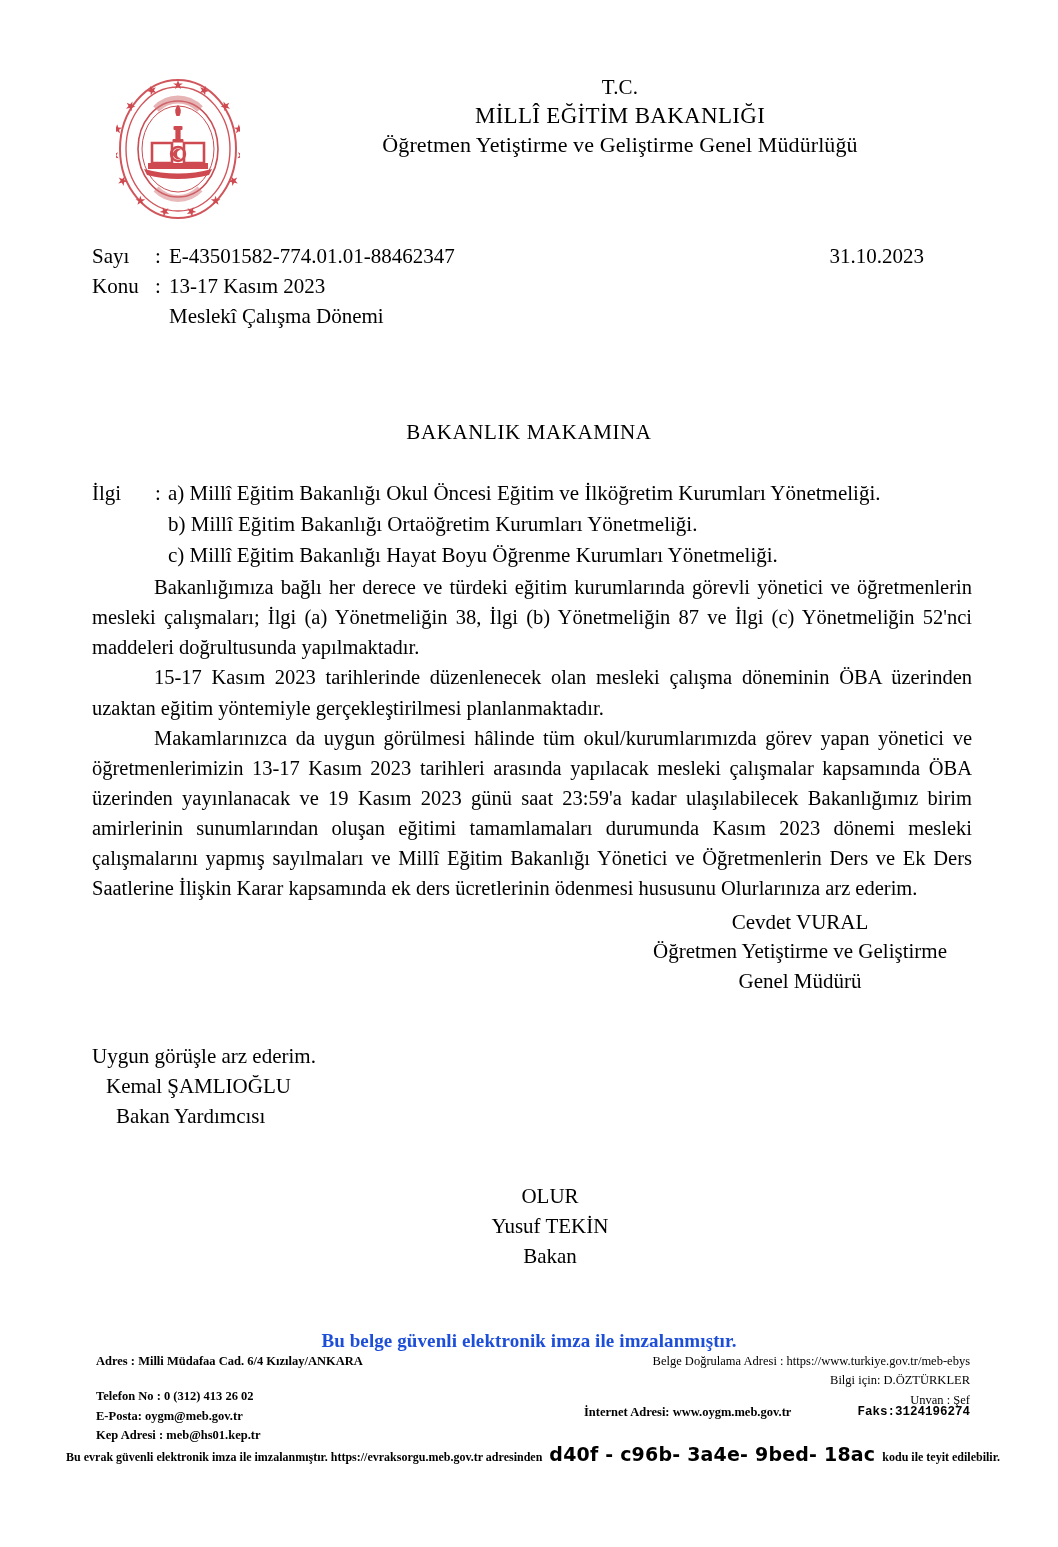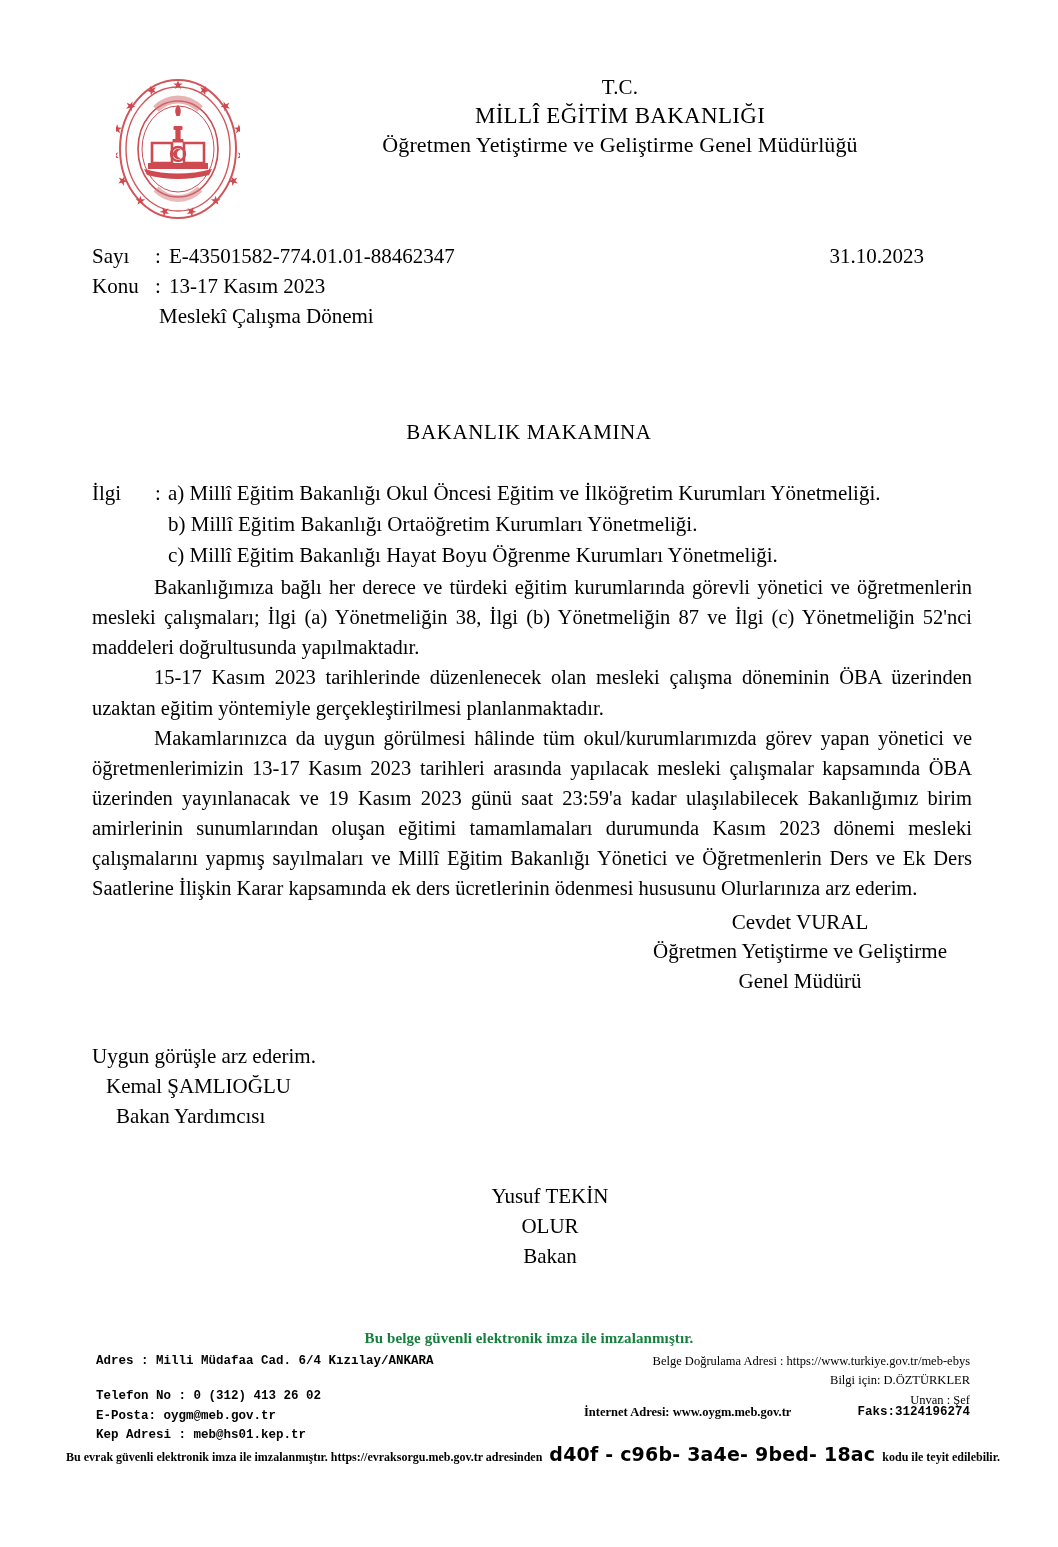--- a/index.html
+++ b/index.html
@@ -61,21 +61,21 @@
     top: 242px;
     width: 880px;
     font-size: 21px;
     line-height: 1.42;
   }
   .meta-row { position: relative; height: 30px; }
   .meta-label { position: absolute; left: 0;  top: 0; }
   .meta-colon { position: absolute; left: 63px; top: 0; }
   .meta-value { position: absolute; left: 77px; top: 0; }
   .meta-date  { position: absolute; right: 48px; top: 0; }
-  .meta-sub   { position: absolute; left: 67px; top: 0; }
+  .meta-sub   { position: absolute; left: 77px; top: 0; }
 
   
   .addressee {
     position: absolute;
     left: 0;
     top: 380px;
     width: 1058px;
     text-align: center;
     font-size: 21px;
     letter-spacing: 0.6px;
@@ -143,35 +143,34 @@
     line-height: 1.42;
   }
 
   
   .footer-notice {
     position: absolute;
     left: 0;
     top: 1330px;
     width: 1058px;
     text-align: center;
-    color: #15803d;
-    font-size: 15px;
+    color: #1d4ed8;
+    font-size: 19px;
     font-weight: bold;
     letter-spacing: 0.1px;
   }
 
   .footer-left {
     position: absolute;
     left: 96px;
     top: 1352px;
     font-size: 12.5px;
     line-height: 1.55;
     font-weight: bold;
     white-space: nowrap;
-    font-family: Liberation Mono, monospace;
   }
   .footer-left .gap { height: 16px; }
 
   .footer-right {
     position: absolute;
     right: 88px;
     top: 1352px;
     width: 420px;
     text-align: right;
     font-size: 12.5px;
@@ -353,22 +352,22 @@
     <div>Genel Müdürü</div>
   </div>
 
   <div class="sig-left">
     <div class="l1">Uygun görüşle arz ederim.</div>
     <div class="l2">Kemal ŞAMLIOĞLU</div>
     <div class="l3">Bakan Yardımcısı</div>
   </div>
 
   <div class="sig-olur">
+    <div>OLUR</div>
     <div>Yusuf TEKİN</div>
-    <div>OLUR</div>
     <div>Bakan</div>
   </div>
 
   <div class="footer-notice">Bu belge güvenli  elektronik imza ile imzalanmıştır.</div>
 
   <div class="footer-left">
     <div>Adres : Milli Müdafaa Cad. 6/4 Kızılay/ANKARA</div>
     <div class="gap"></div>
     <div>Telefon No : 0 (312) 413 26 02</div>
     <div>E-Posta: oygm@meb.gov.tr</div>

